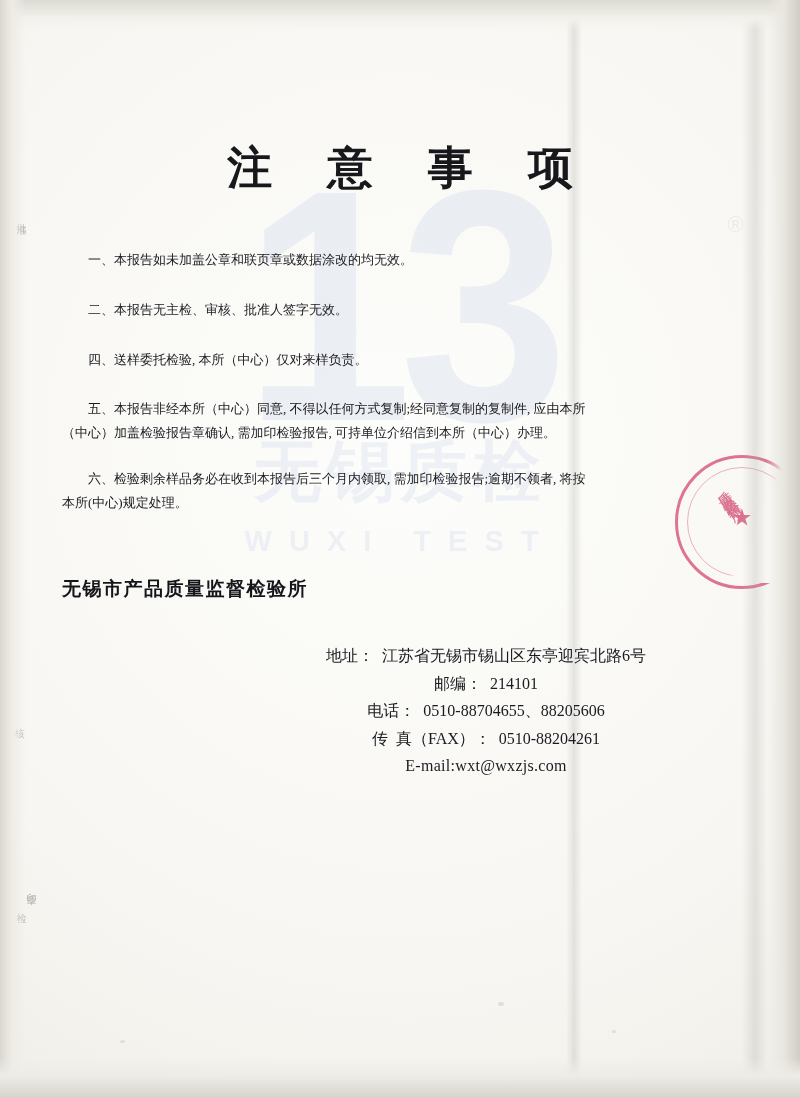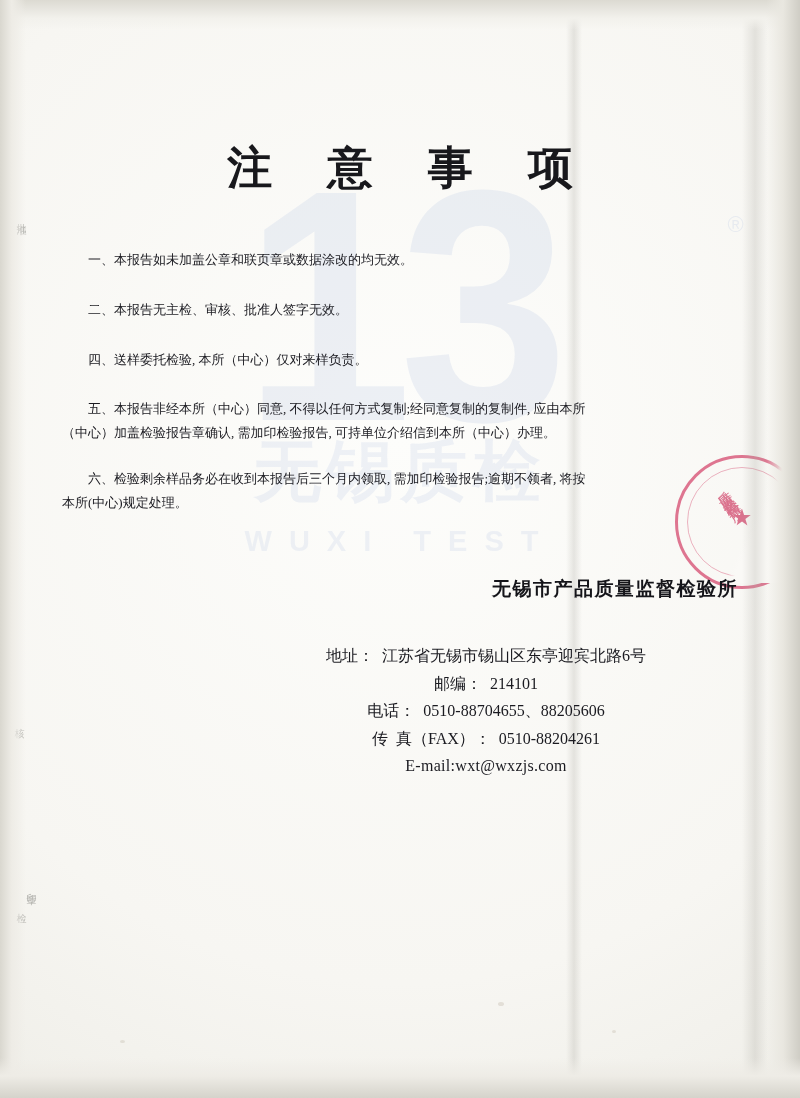--- a/index.html
+++ b/index.html
@@ -170,21 +170,21 @@
   }
   .note p {
     margin: 0;
   }
   .note p + p {
     margin-top: 4px;
   }
 
   .org {
     margin-top: 64px;
-    text-align: right;
+    text-align: left;
     font-size: 19px;
     font-weight: 700;
     letter-spacing: 1.5px;
     color: #15151a;
     font-family: Liberation Mono, monospace;
   }
   .contact {
     margin: 40px 0 0 0;
     padding-left: 172px;
     font-size: 16px;

